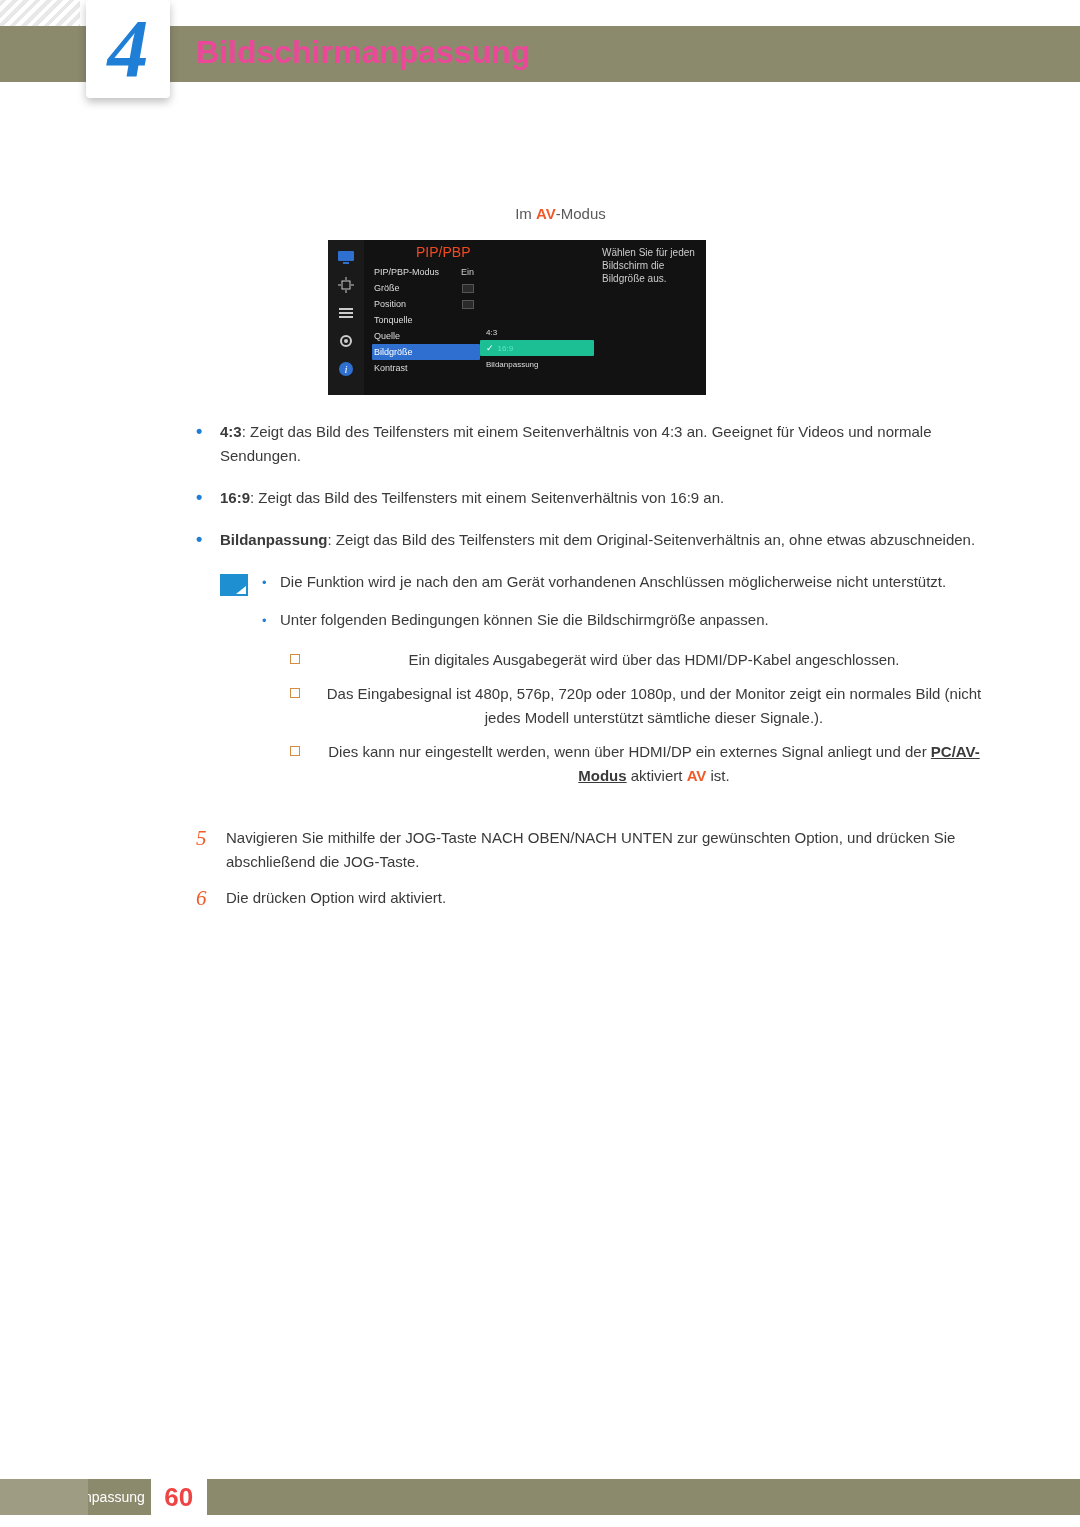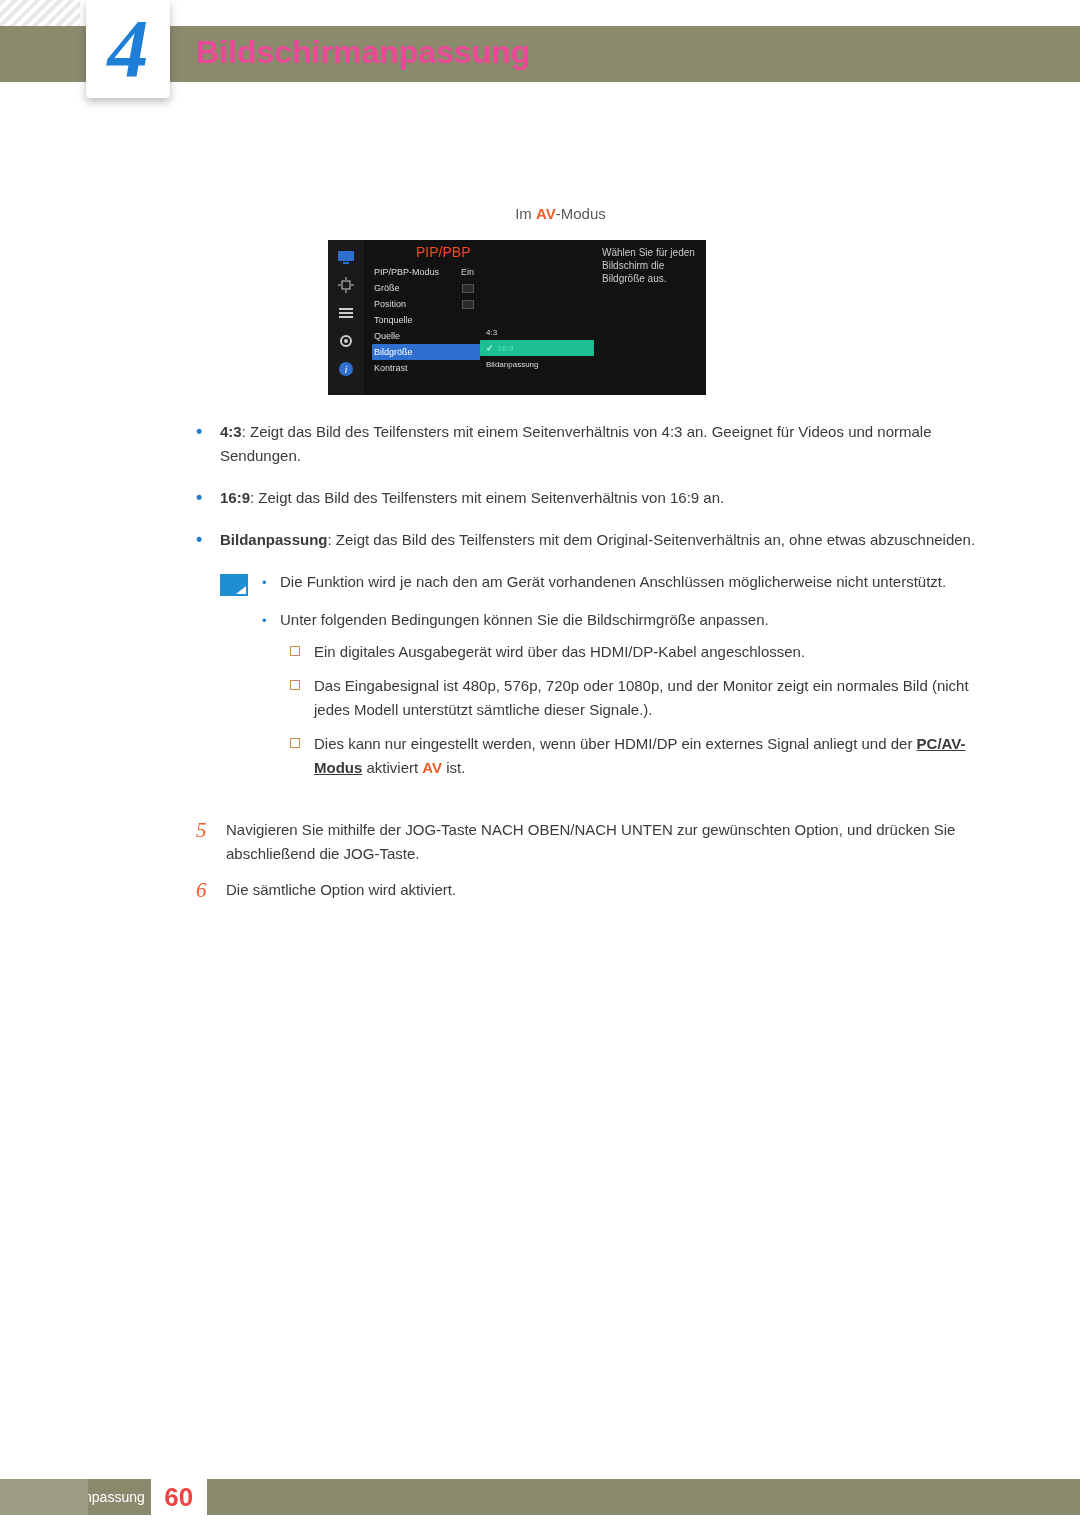--- a/index.html
+++ b/index.html
@@ -130,21 +130,21 @@
   }
   .note-icon::after {
     content:""; position:absolute; bottom:2px; right:2px; width:10px; height:8px;
     background:#fff; clip-path: polygon(0 100%, 100% 100%, 100% 0);
   }
   ul.small-blue { list-style:none; padding-left:18px; }
   ul.small-blue > li { position:relative; margin-bottom:14px; }
   ul.small-blue > li::before {
     content:"•"; color:#1f7fd6; position:absolute; left:-18px; font-size:13px; top:3px;
   }
-  ul.square { list-style:none; padding-left:34px; margin-top:8px; }
+  ul.square { list-style:none; padding-left:34px; margin-top:16px;text-align:center; }
   ul.square > li { position:relative; margin-bottom:10px; }
   ul.square > li::before {
     content:""; width:8px; height:8px; border:1px solid #d18b42;
     position:absolute; left:-24px; top:6px;
   }
   .underline { text-decoration: underline; font-weight:bold; }
   .orange { color:#f05a28; font-weight:bold; }
 
   .numbered { display:flex; margin-top: 6px; margin-bottom: 12px; }
   .numbered .n {
@@ -296,21 +296,21 @@
       </ul>
     </div>
   </div>
 
   <div class="numbered">
     <div class="n">5</div>
     <div class="t">Navigieren Sie mithilfe der JOG-Taste NACH OBEN/NACH UNTEN zur gewünschten Option, und drücken Sie abschließend die JOG-Taste.</div>
   </div>
   <div class="numbered">
     <div class="n">6</div>
-    <div class="t">Die sämtliche Option wird aktiviert.</div>
+    <div class="t">Die drücken Option wird aktiviert.</div>
   </div>
 </div>
 
 <div class="footer-bar">
   <div class="stripe"></div>
   <div class="footer-label">4 Bildschirmanpassung</div>
   <div class="page-badge">60</div>
 </div>
 
 </body></html>

